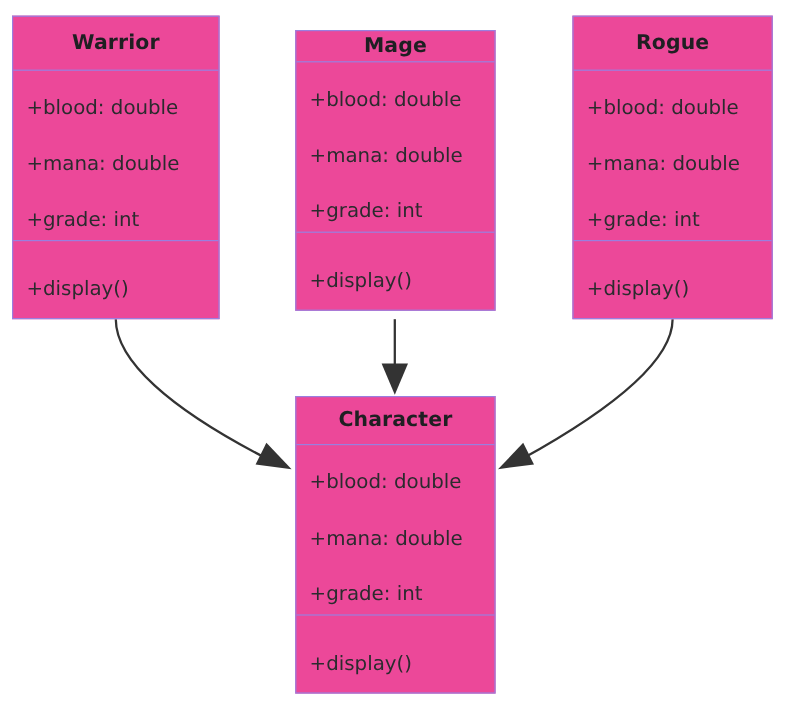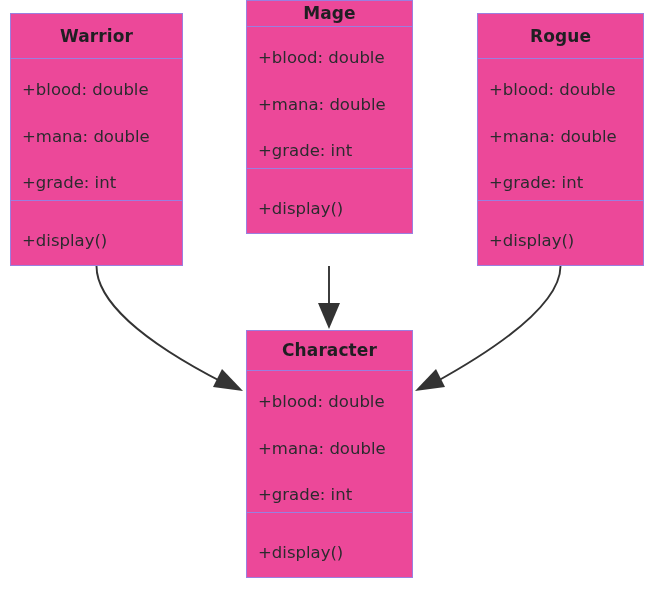--- a/index.html
+++ b/index.html
@@ -89,21 +89,21 @@
     <div class="node-section node-attrs" style="height:142px;">
       <div class="member-row">+blood: double</div>
       <div class="member-row">+mana: double</div>
       <div class="member-row">+grade: int</div>
     </div>
     <div class="node-section" style="flex:1;">
       <div class="member-row">+display()</div>
     </div>
   </div>
 
-  <div class="class-node" style="left:246px; top:0; width:167px; height:234px;">
+  <div class="class-node" style="left:246px; top:25px; width:167px; height:234px;">
     <div class="node-title" style="height:50px;">Mage</div>
     <div class="node-section node-attrs" style="height:142px;">
       <div class="member-row">+blood: double</div>
       <div class="member-row">+mana: double</div>
       <div class="member-row">+grade: int</div>
     </div>
     <div class="node-section" style="flex:1;">
       <div class="member-row">+display()</div>
     </div>
   </div>

